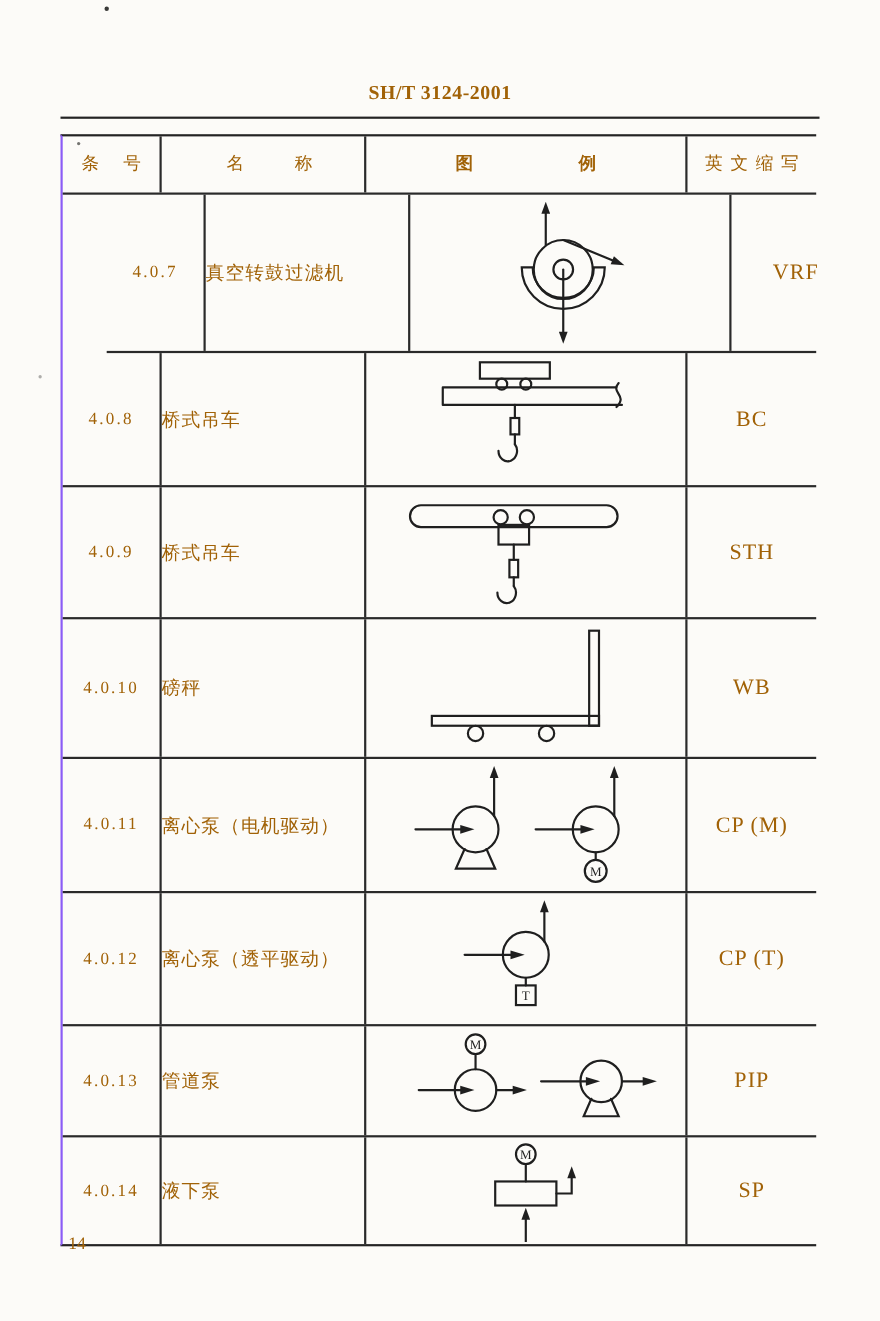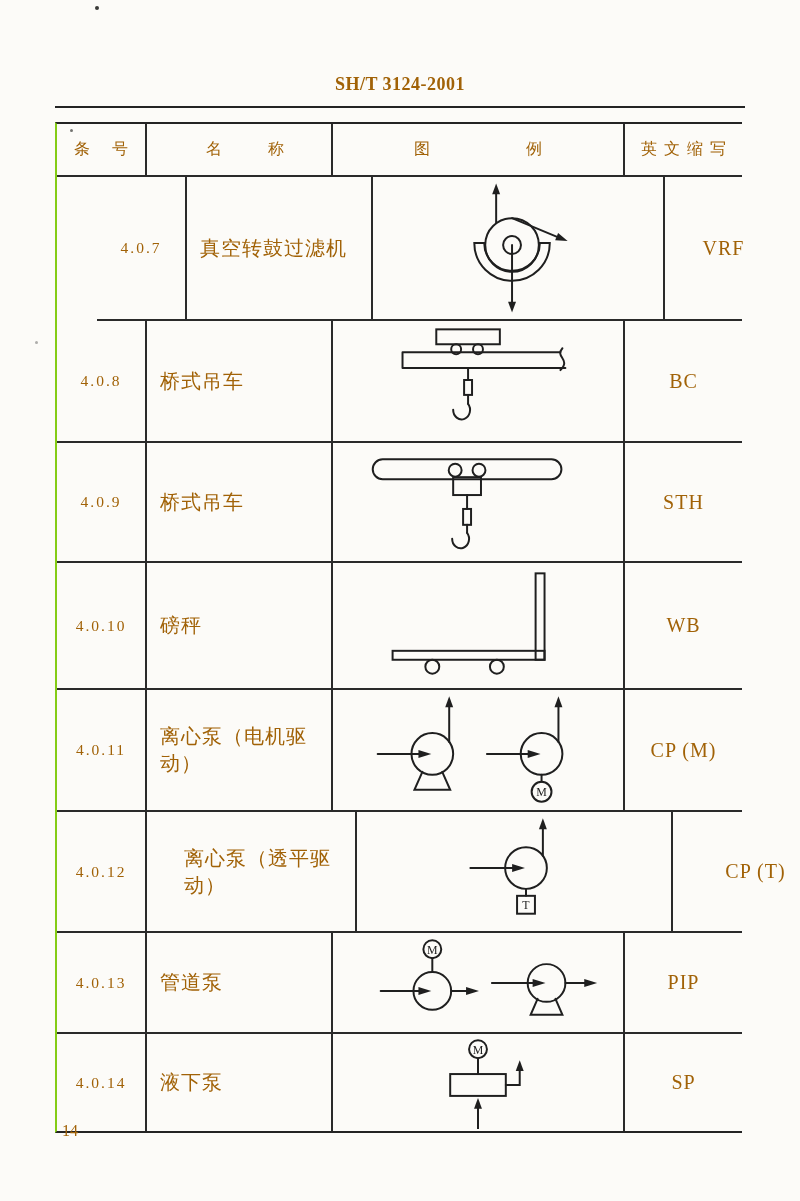--- a/index.html
+++ b/index.html
@@ -2,38 +2,38 @@
 <html><head>
 <meta charset="utf-8">
 <style>
   html,body{margin:0;padding:0;}
   body{width:800px;height:1201px;background:#e9e9e7;font-family:"Liberation Serif","DejaVu Serif",serif;}
   .sheet{position:relative;width:800px;height:1201px;background:#fcfbf8;color:#a16207;overflow:hidden;}
   .doc-title{position:absolute;top:74px;left:0;width:800px;text-align:center;
              font-size:18px;font-weight:bold;letter-spacing:0.5px;}
   .title-rule{position:absolute;top:106px;left:55px;width:690px;height:2px;background:#242424;}
   .legend-table{position:absolute;top:122px;left:55px;width:685px;
-                border-left:2px solid #84cc16;border-top:2px solid #242424;border-bottom:2px solid #242424;}
+                border-left:2px solid #8b5cf6;border-top:2px solid #242424;border-bottom:2px solid #242424;}
   .trow{display:grid;grid-template-columns:90px 186px 292px 117px;border-bottom:2px solid #2a2a2a;}
   .trow:last-child{border-bottom:none;}
   .cell{box-sizing:border-box;display:flex;align-items:center;overflow:hidden;}
   .c1,.c2,.c3{border-right:2px solid #2a2a2a;}
   .c1{justify-content:center;font-size:15.5px;letter-spacing:2px;}
-  .c2{justify-content:flex-start;padding-left:13px;font-size:20px;letter-spacing:1px;}
+  .c2{justify-content:flex-start;padding-left:0;font-size:17px;letter-spacing:1px;}
   .c3{justify-content:center;}
   .c4{justify-content:center;font-size:20px;letter-spacing:1px;}
   .hrow{height:51px;}
   .hrow .cell{font-size:16px;}
   .hs{white-space:nowrap;}
   .h1 .hs{letter-spacing:22px;padding-left:22px;}
   .h2 .hs{letter-spacing:46px;padding-left:46px;}
-  .h3 .hs{letter-spacing:96px;padding-left:96px;}
+  .h3 .hs{letter-spacing:96px;padding-left:96px;font-weight:bold;}
   .h4 .hs{letter-spacing:7px;padding-left:7px;}
   .r1{height:142px;margin-left:40px;} .r2{height:120px;} .r3{height:118px;} .r4{height:125px;}
-  .r5{height:120px;} .r6{height:119px;gap:24px;} .r7{height:99px;} .r8{height:97px;}
+  .r5{height:120px;} .r6{height:119px;} .r7{height:99px;} .r8{height:97px;}
   svg{display:block;}
   svg .ln{stroke:#1f1f1f;stroke-width:2;fill:none;stroke-linecap:round;}
   svg .ah{fill:#1f1f1f;stroke:none;}
   svg .lbl{fill:#1f1f1f;font-family:"Liberation Serif","DejaVu Serif",serif;font-size:12px;text-anchor:middle;}
   .page-num{position:absolute;top:1122px;left:62px;font-size:16px;}
   .speck{position:absolute;background:#3a3a38;border-radius:50%;}
   .sp1{left:95px;top:6px;width:4px;height:4px;}
   .sp2{left:70px;top:129px;width:3px;height:3px;opacity:.7;}
   .sp3{left:35px;top:341px;width:3px;height:3px;opacity:.4;}
 </style>

